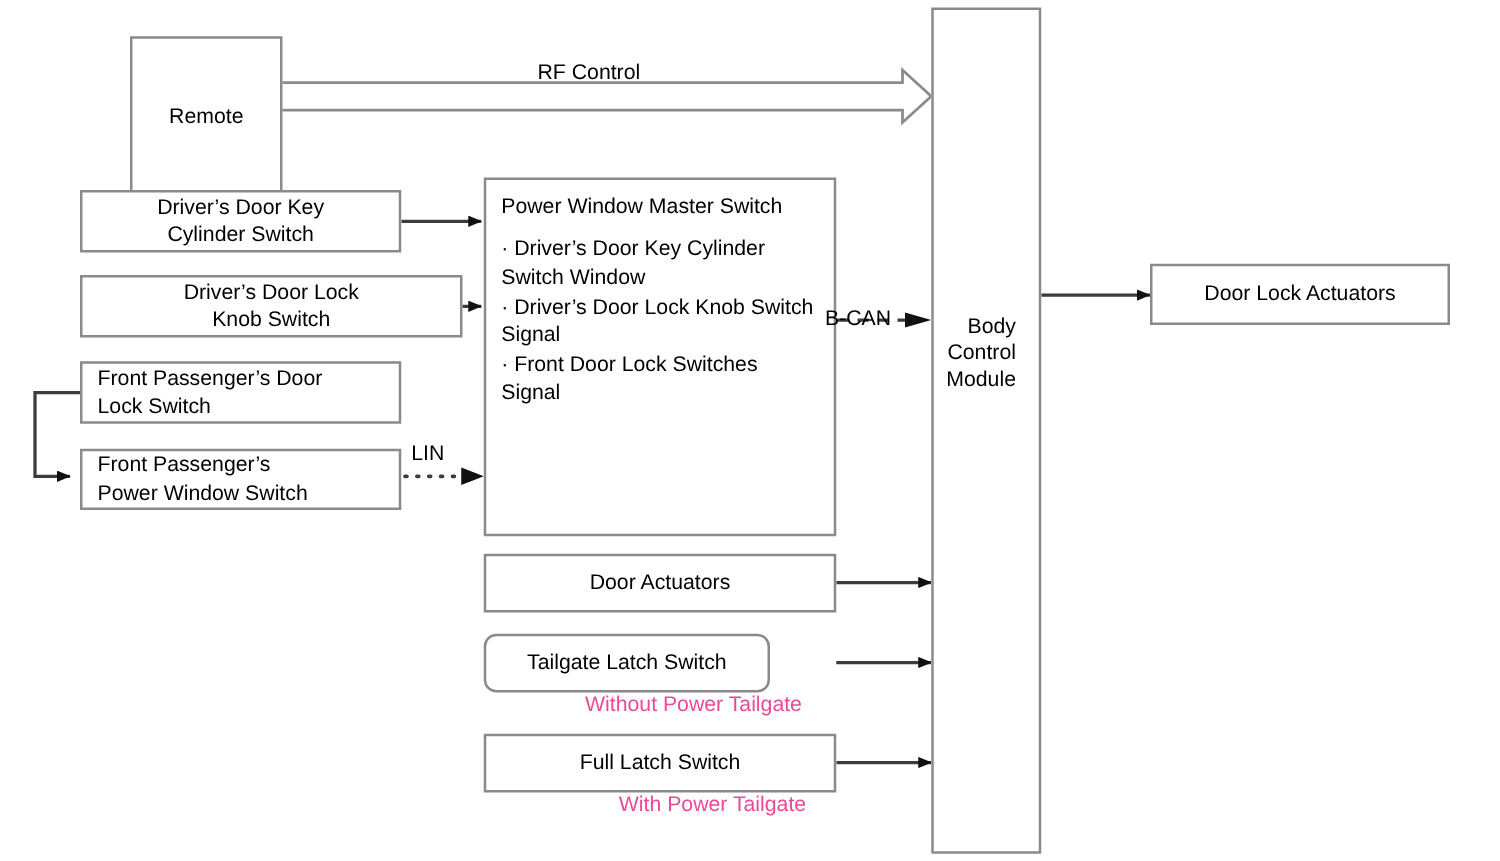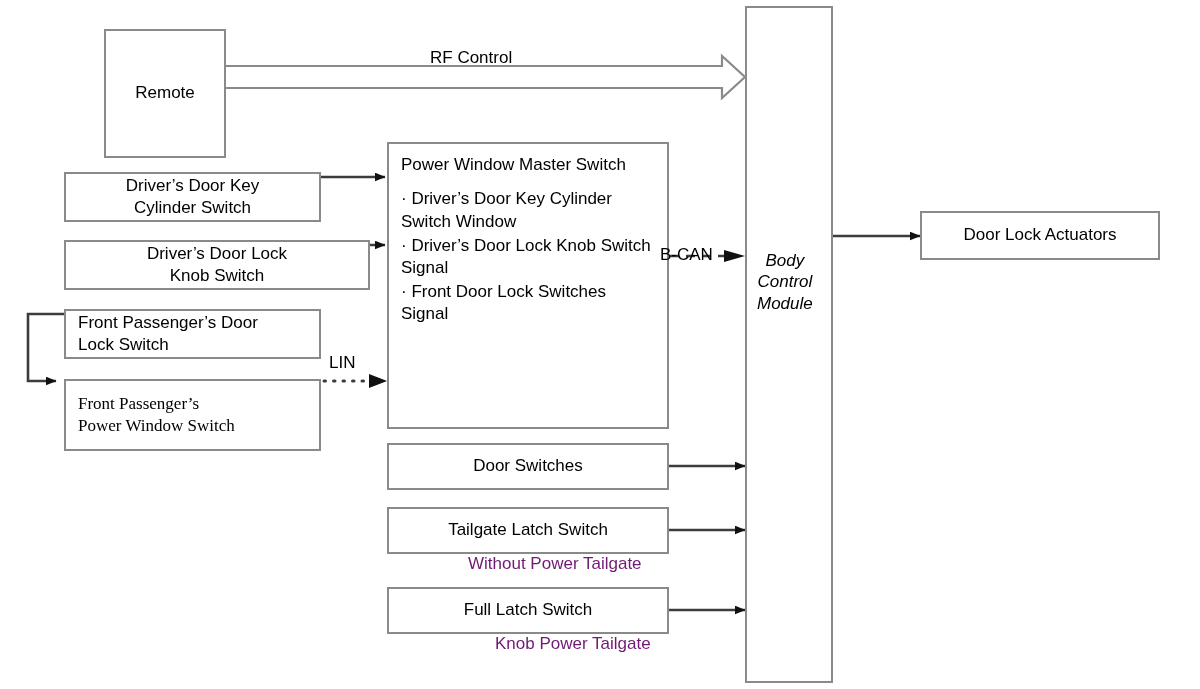--- a/index.html
+++ b/index.html
@@ -33,21 +33,21 @@
     border: 2px solid #8a8a8a;
     display: flex;
     align-items: center;
     justify-content: center;
     text-align: center;
     color: #000000;
     font-size: 17px;
     line-height: 1.32;
     padding: 2px 6px;
   }
-  .box.left-switch { font-size: 17px; margin-top: 20px; }
+  .box.left-switch { font-size: 17px; }
   .master {
     align-items: flex-start;
     justify-content: flex-start;
     text-align: left;
     padding: 10px 12px 24px 12px;
     flex-direction: column;
   }
   .master .title {
     font-size: 17px;
     margin-bottom: 12px;
@@ -57,36 +57,35 @@
     font-size: 17px;
     line-height: 1.3;
   }
   .master .bullets .bullet {
     margin-bottom: 2px;
   }
   .bcm {
     flex-direction: column;
     align-items: flex-start;
     justify-content: flex-start;
-    text-align: center;
+    text-align: right;
     padding: 0;
-    font-style: italic;
   }
   .bcm .bcm-label {
     position: absolute;
     left: 10px;
     top: 242px;
     font-size: 17px;
     line-height: 1.25;
     white-space: pre-line;
   }
   .caption {
     position: absolute;
     font-size: 17px;
-    color: #701a75;
+    color: #ec4899;
     white-space: nowrap;
   }
   .edge-label {
     position: absolute;
     font-size: 17px;
     color: #000000;
     white-space: nowrap;
   }
 </style>
 </head>
@@ -146,39 +145,39 @@
   <div class="box left-switch" style="left:64px; top:220px; width:306px; height:50px; white-space:pre-line;">
     <span>Driver’s Door Lock
 Knob Switch</span>
   </div>
 
   <div class="box left-switch" style="left:64px; top:289px; width:257px; height:50px; white-space:pre-line; justify-content:flex-start; text-align:left; padding-left:12px;">
     <span>Front Passenger’s Door
 Lock Switch</span>
   </div>
 
-  <div class="box left-switch" style="left:64px; top:359px; width:257px; height:72px; white-space:pre-line; justify-content:flex-start; text-align:left; padding-left:12px;font-family:Liberation Serif, serif;">
+  <div class="box left-switch" style="left:64px; top:359px; width:257px; height:49px; white-space:pre-line; justify-content:flex-start; text-align:left; padding-left:12px;">
     <span>Front Passenger’s
 Power Window Switch</span>
   </div>
 
   <div class="box master" style="left:387px; top:142px; width:282px; height:287px;">
     <span class="title">Power Window Master Switch</span>
     <div class="bullets">
       <div class="bullet">· Driver’s Door Key Cylinder Switch Window</div>
       <div class="bullet">· Driver’s Door Lock Knob Switch Signal</div>
       <div class="bullet">· Front Door Lock Switches Signal</div>
     </div>
   </div>
 
   <div class="box" style="left:387px; top:443px; width:282px; height:47px;">
-    <span>Door Switches</span>
-  </div>
-
-  <div class="box" style="left:387px; top:507px; width:282px; height:47px;">
+    <span>Door Actuators</span>
+  </div>
+
+  <div class="box" style="left:387px; top:507px; width:229px; height:47px;border-radius:10px;">
     <span>Tailgate Latch Switch</span>
   </div>
 
   <div class="box" style="left:387px; top:587px; width:282px; height:47px;">
     <span>Full Latch Switch</span>
   </div>
 
   <div class="box bcm" style="left:745px; top:6px; width:88px; height:677px;">
     <span class="bcm-label">Body
 Control
@@ -190,15 +189,15 @@
   </div>
 
   <div class="edge-label" style="left:430px; top:48px;">RF Control</div>
 
   <div class="edge-label" style="left:329px; top:353px;">LIN</div>
 
   <div class="edge-label" style="left:660px; top:245px;">B-CAN</div>
 
   <div class="caption" style="left:468px; top:554px;">Without Power Tailgate</div>
 
-  <div class="caption" style="left:495px; top:634px;">Knob Power Tailgate</div>
+  <div class="caption" style="left:495px; top:634px;">With Power Tailgate</div>
 
 </div>
 
 </body></html>

